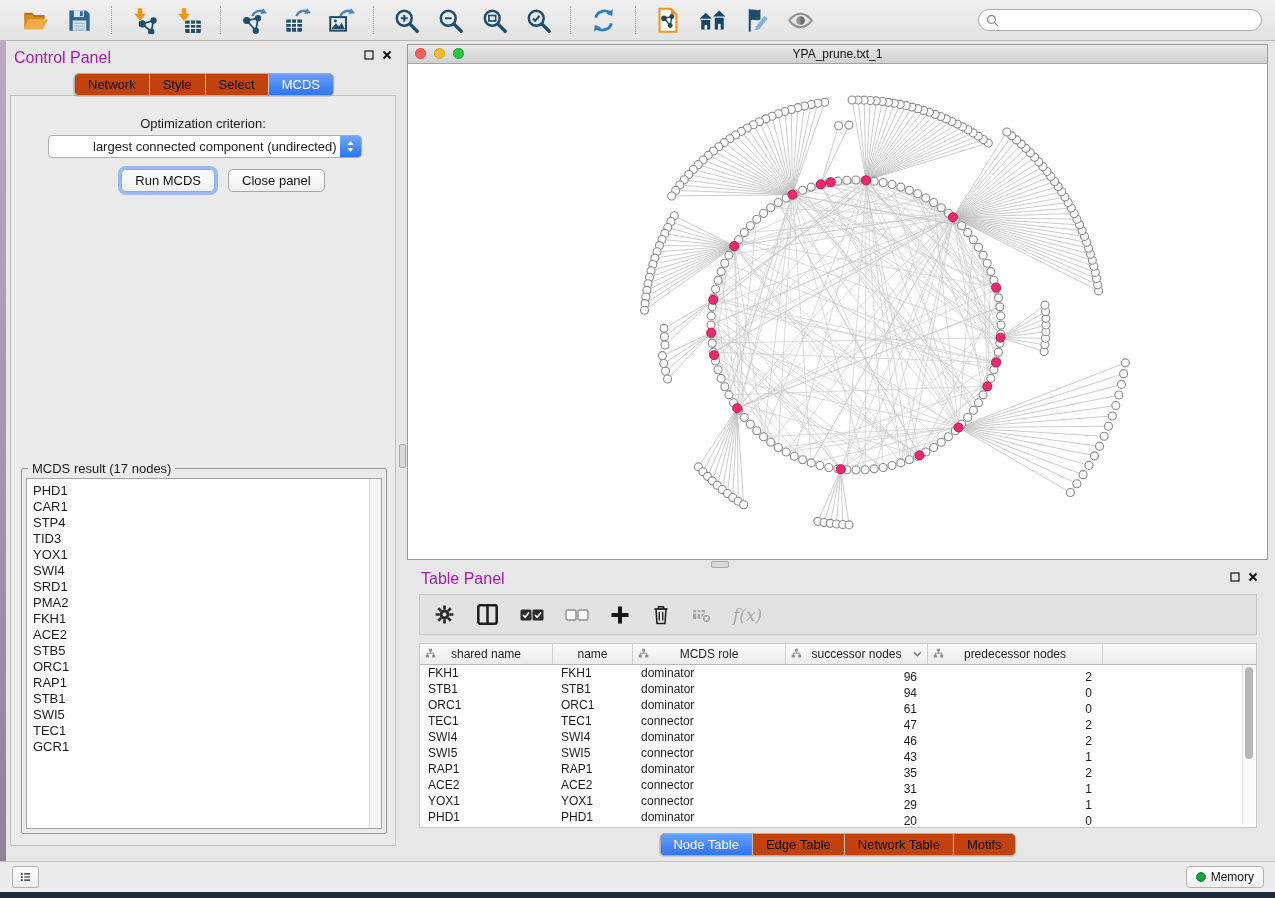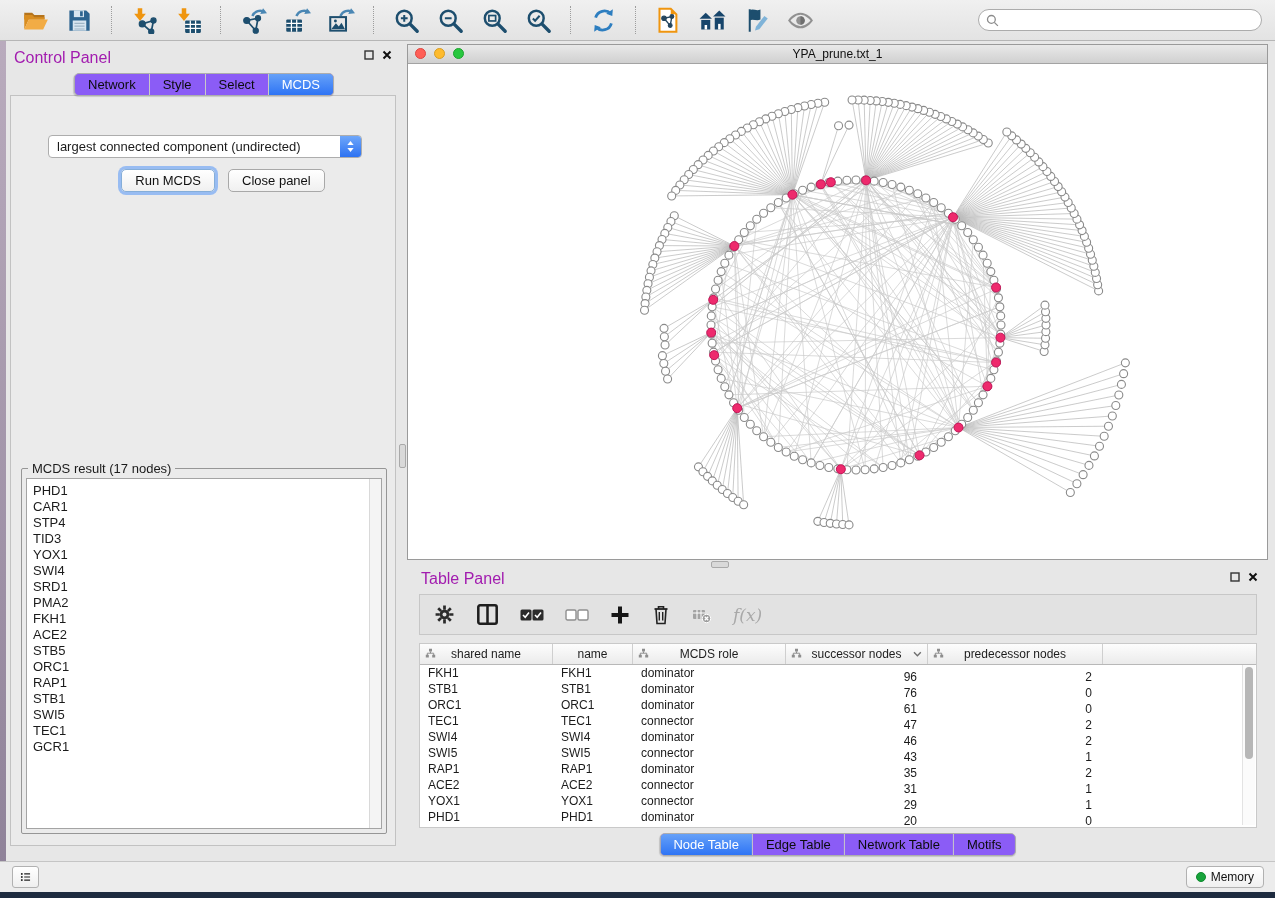--- a/index.html
+++ b/index.html
@@ -18,34 +18,34 @@
   .searchbox input{border:none;outline:none;flex:1;font-size:12px;background:transparent;font-family:inherit;}
 
   .left-strip{position:absolute;left:0;top:41px;width:6px;height:851px;
               background:linear-gradient(180deg,#b9abbd,#8e8198);}
   .bottom-strip{position:absolute;left:0;top:892px;width:1275px;height:6px;background:#1e2b3f;}
 
   
   .panel-title{font-size:16px;color:#a21caf;}
   .win-btns{position:absolute;display:flex;gap:8px;align-items:center;}
   .win-btns svg{display:block;}
-  .seg{display:flex;background:#8b5cf6;border:1px solid #adadad;border-radius:5px;overflow:hidden;
+  .seg{display:flex;background:#c2410c;border:1px solid #adadad;border-radius:5px;overflow:hidden;
        box-shadow:0 1px 1px rgba(0,0,0,.15);}
   .tabseg{padding:3px 13px;font-size:13px;color:#0c0c0c;border-left:1px solid #c9c9c9;white-space:nowrap;}
   .tabseg:first-child{border-left:none;}
   .tabseg.active{background:linear-gradient(#66a1f8,#2e74f5);color:#fff;}
 
   
   .control-panel{position:absolute;left:6px;top:41px;width:396px;height:821px;}
   .cp-title{position:absolute;left:8px;top:8px;}
   .cp-tabs{position:absolute;top:32px;left:50%;transform:translateX(-50%);z-index:2;}
   .cp-content{position:absolute;left:4px;top:54px;right:6px;bottom:16px;background:#ebebeb;border:1px solid #c2c2c2;}
   .opt-label{position:absolute;top:20px;width:100%;text-align:center;font-size:13px;}
   .dropdown{position:absolute;top:39px;left:37px;width:314px;height:23px;background:#fff;border:1px solid #adadad;
-            border-radius:4px;box-sizing:border-box;display:flex;align-items:stretch;}
+            border-radius:4px;box-sizing:border-box;display:flex;align-items:stretch;padding-left:36px;}
   .dropdown .val{flex:1;font-size:13px;padding:3px 0 0 8px;white-space:nowrap;overflow:hidden;}
   .dropdown .cap{width:21px;background:linear-gradient(#6ea7fa,#2d72f2);border-radius:0 3px 3px 0;
                  display:flex;align-items:center;justify-content:center;}
   .btnrow{position:absolute;top:73px;width:100%;display:flex;justify-content:center;gap:13px;}
   .btn{font-size:13px;padding:3px 13px;background:linear-gradient(#ffffff,#f0f0f0);
        border:1px solid #a8a8a8;border-radius:5px;color:#111;}
   .btn.focusring{box-shadow:0 0 0 3px rgba(108,163,246,.65);border-color:#85aed9;margin-left:40px;}
   .groupbox{position:absolute;left:10px;top:372px;width:364px;height:364px;border:1px solid #969696;border-radius:2px;}
   .groupbox .legend{position:absolute;top:-8px;left:6px;background:#ebebeb;padding:0 4px;font-size:13px;}
   .gb-list{position:absolute;left:4px;right:4px;top:9px;bottom:4px;background:#fff;border:1px solid #a4a4a4;overflow:hidden;}
@@ -270,20 +270,21 @@
           <path d="M1.5 1.5l7 7M8.5 1.5l-7 7" stroke="#111" stroke-width="2"></path>
         </svg>
     </div>
     <div class="seg cp-tabs" id="cp-tabs">
         <div class="tabseg">Network</div>
         <div class="tabseg">Style</div>
         <div class="tabseg">Select</div>
         <div class="tabseg active">MCDS</div>
       </div>
     <div class="cp-content">
+      <div class="opt-label">Optimization criterion:</div>
       <div class="dropdown">
         <div class="val">largest connected component (undirected)</div>
         <div class="cap">
           <svg width="9" height="13" viewBox="0 0 9 13">
               <path d="M4.5 1L7.6 5H1.4z" fill="#fff"></path>
               <path d="M4.5 12L1.4 8h6.2z" fill="#fff"></path>
             </svg>
         </div>
       </div>
       <div class="btnrow">
@@ -1054,21 +1055,21 @@
             <div class="td c1">FKH1</div>
             <div class="td c2">dominator</div>
             <div class="td c3 num">96</div>
             <div class="td c4 num">2</div>
             <div class="td cf"></div>
           </div>
           <div class="tr">
             <div class="td c0">STB1</div>
             <div class="td c1">STB1</div>
             <div class="td c2">dominator</div>
-            <div class="td c3 num">76</div>
+            <div class="td c3 num">94</div>
             <div class="td c4 num">0</div>
             <div class="td cf"></div>
           </div>
           <div class="tr">
             <div class="td c0">ORC1</div>
             <div class="td c1">ORC1</div>
             <div class="td c2">dominator</div>
             <div class="td c3 num">61</div>
             <div class="td c4 num">0</div>
             <div class="td cf"></div>

